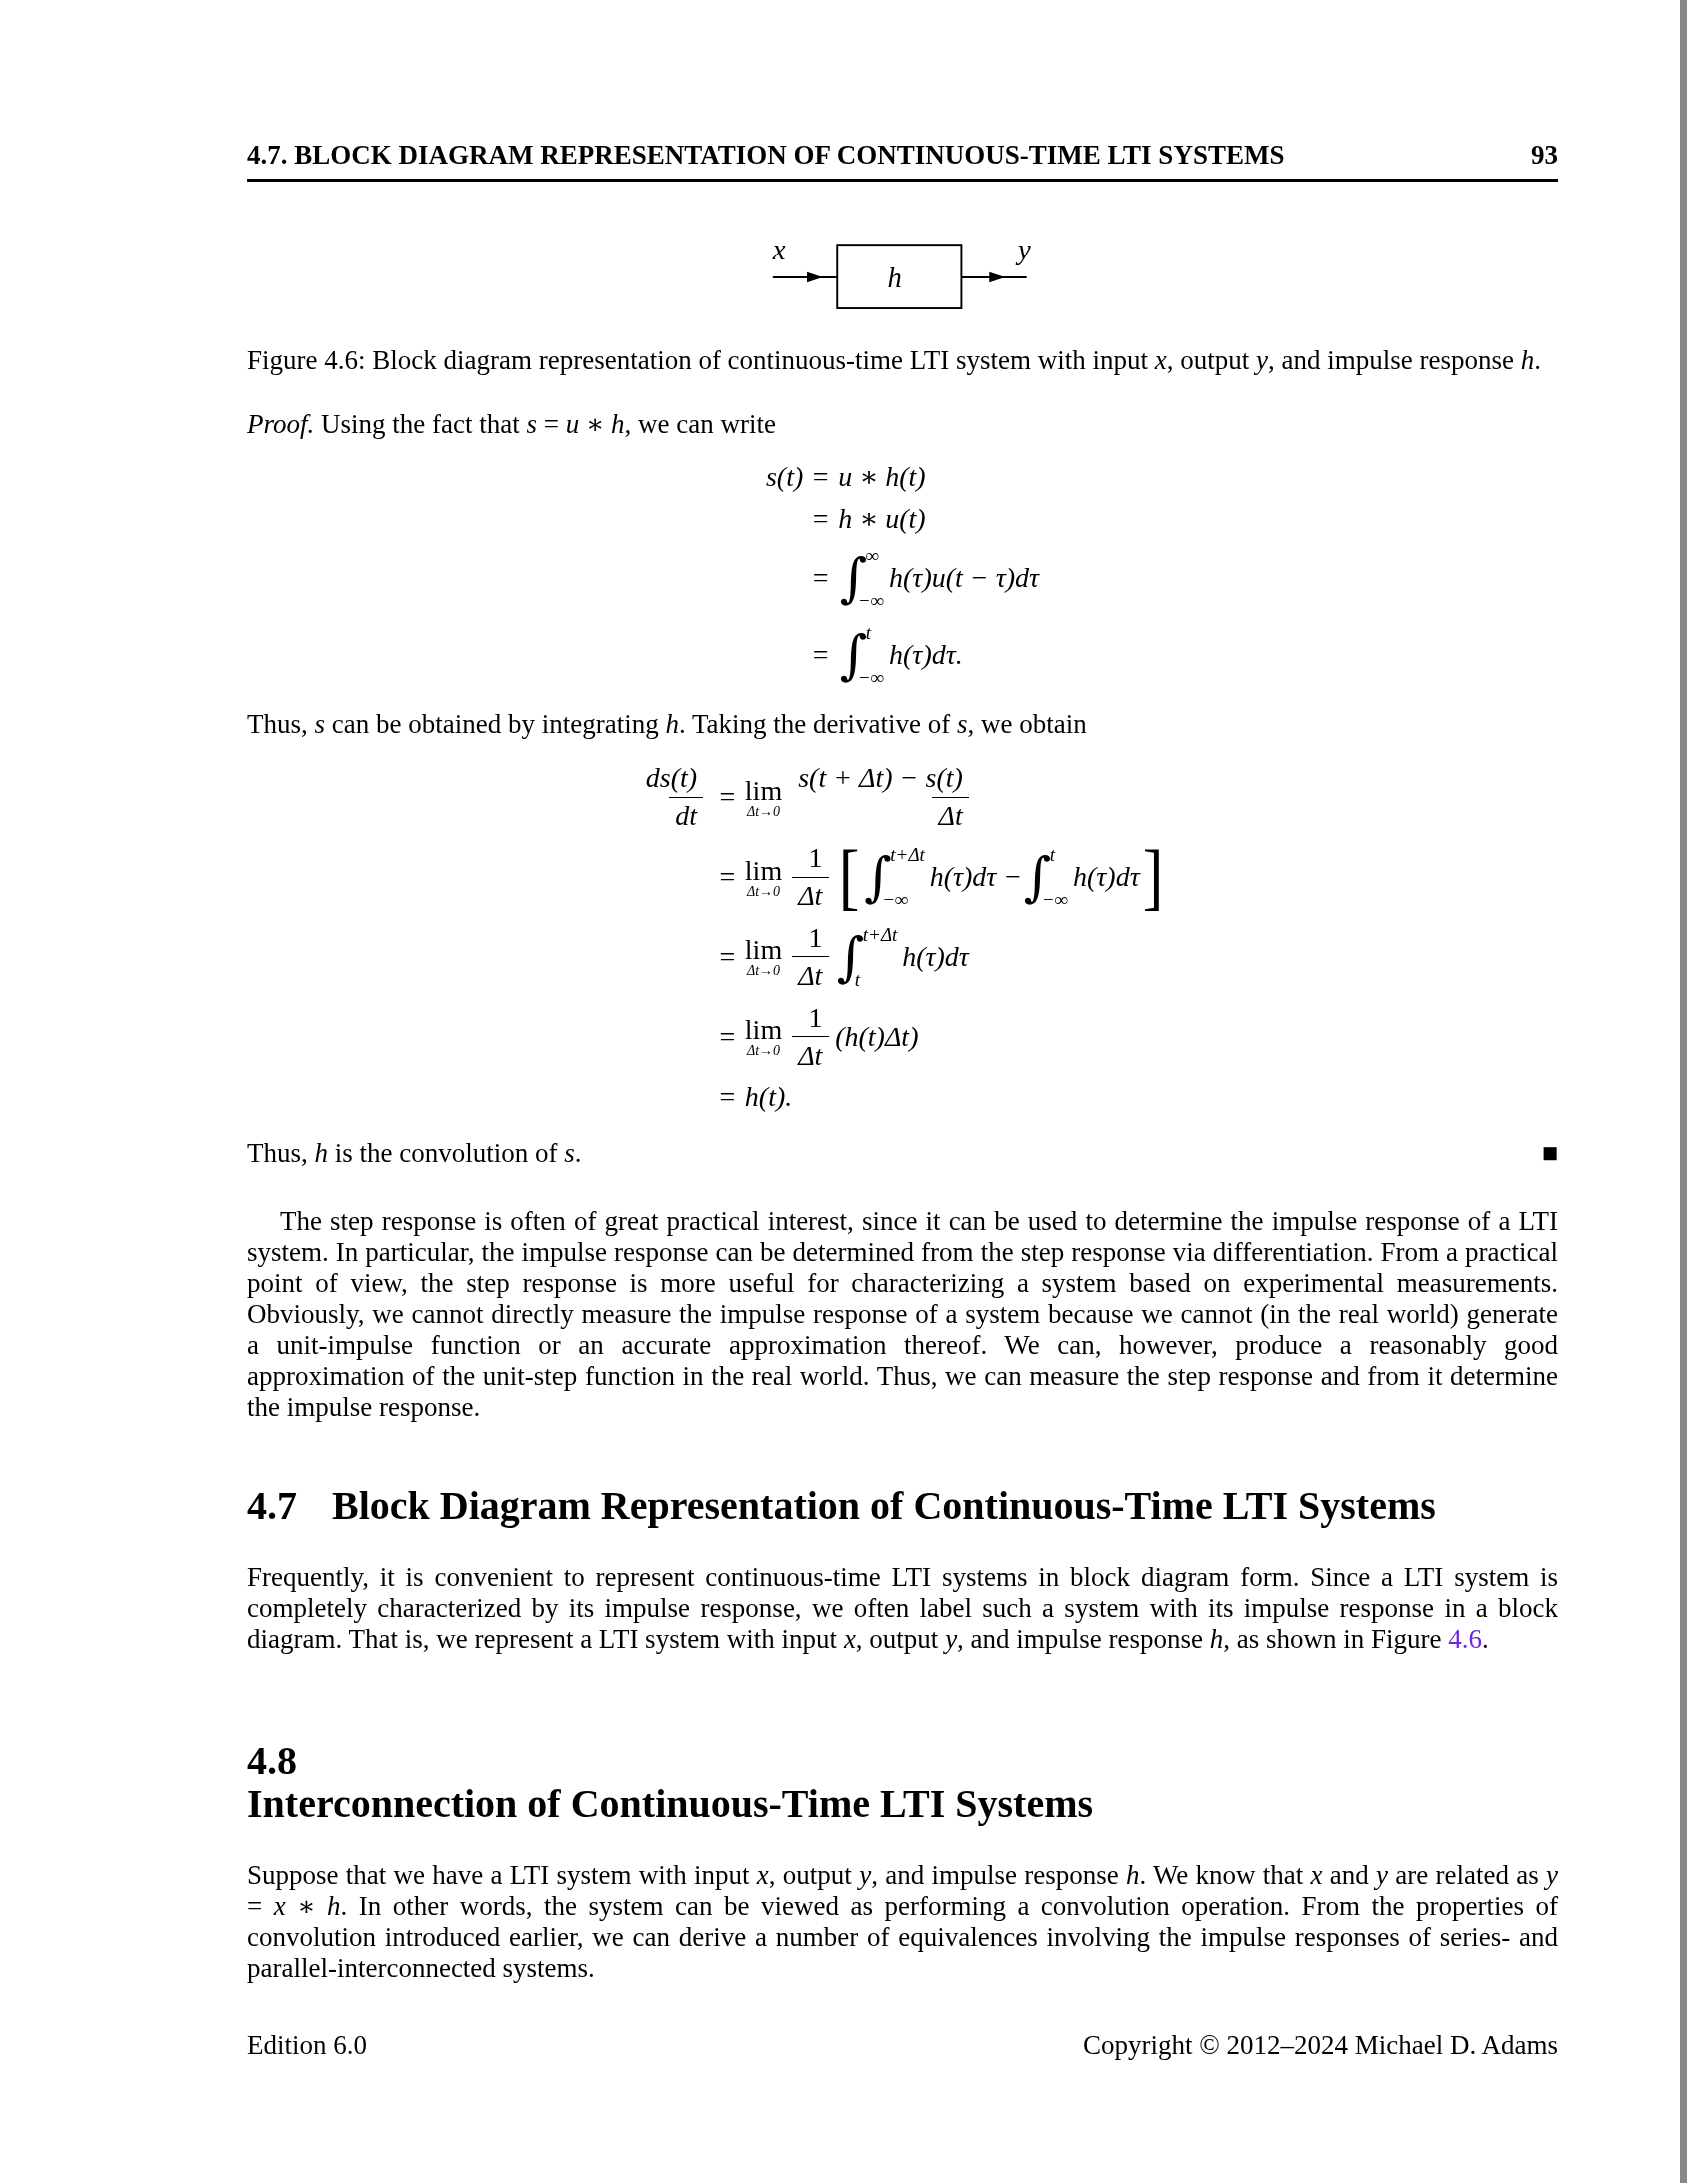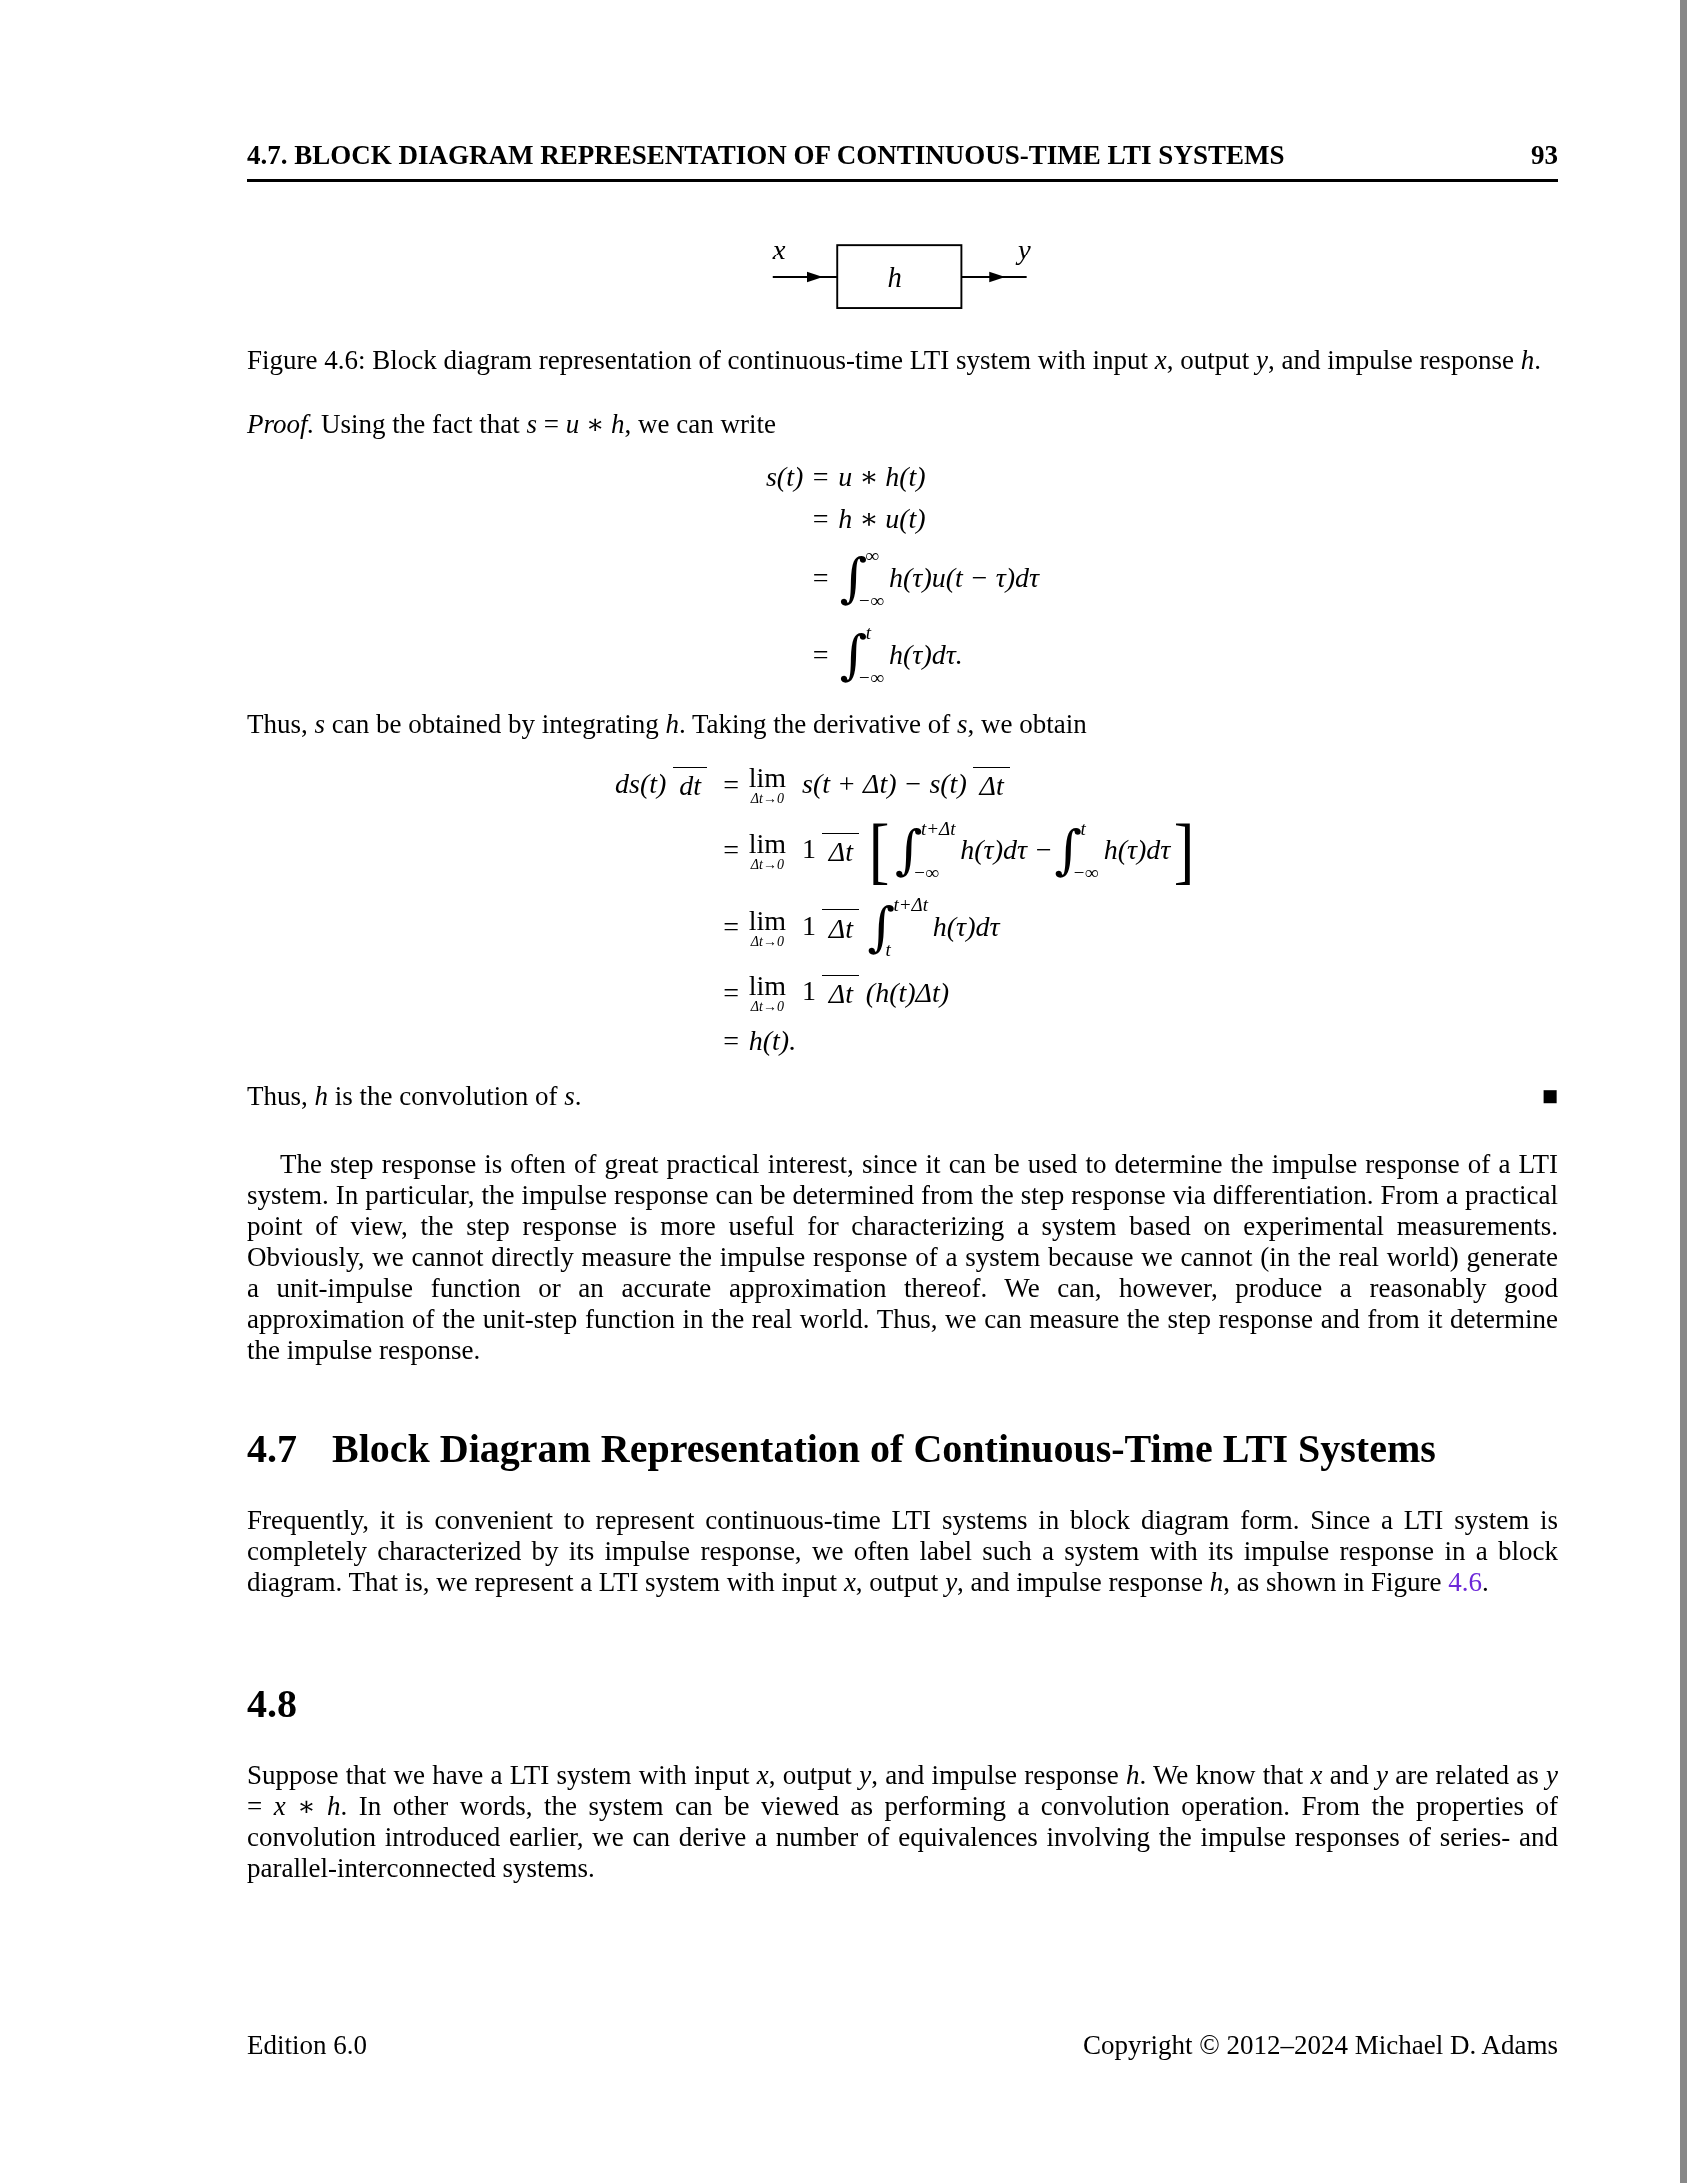--- a/index.html
+++ b/index.html
@@ -70,21 +70,21 @@
     font-size: 28px;
     line-height: 1.15;
   }
   .eqlhs { justify-self: end; }
   .eqrhs { justify-self: start; display: flex; align-items: center; }
   .mi { font-style: italic; }
   .eqsign { margin-right: 9.6px; font-style: normal; }
   .lim { display: inline-flex; flex-direction: column; align-items: center; margin-right: 8px; }
   .lim .limw { font-style: normal; }
   .lim .lims { font-size: 14px; margin-top: -3.2px; }
-  .frac { display: inline-flex; align-items: center; margin: 0 6.4px 0 1.6px; }
+  .frac { display: inline-flex; flex-direction: column; align-items: flex-end; margin: 0 6.4px 0 1.6px; }
   .frac .num { padding: 0 6.4px 2.4px; }
   .frac .den { border-top: 1.9px solid #000; padding: 2.4px 6.4px 0; }
   .int { display: inline-flex; align-items: center; margin: 0 4.8px 0 1.6px; }
   .int .isign { font-family: "DejaVu Serif", "DejaVu Sans", serif; font-size: 53px; line-height: 0.95; font-style: normal; }
   .int .ilims { display: inline-flex; flex-direction: column; justify-content: space-between; height: 67px; font-size: 19px; line-height: 1; }
   .int .isup { align-self: flex-start; margin-left: -1.6px; margin-top: 1.6px; }
   .int .isub { align-self: flex-start; margin-left: -9.6px; margin-bottom: 1.6px; }
   .bigb { font-size: 73px; line-height: 0.85; font-weight: 400; transform: scaleX(0.85); margin: 0 1.6px; font-style: normal; }
   
   .footer {
@@ -267,20 +267,21 @@
     <div class="para step-para"><span>The step response is often of great practical interest, since it can be used to determine the impulse response of a LTI system. In particular, the impulse response can be determined from the step response via differentiation. From a practical point of view, the step response is more useful for characterizing a system based on experimental measurements. Obviously, we cannot directly measure the impulse response of a system because we cannot (in the real world) generate a unit-impulse function or an accurate approximation thereof. We can, however, produce a reasonably good approximation of the unit-step function in the real world. Thus, we can measure the step response and from it determine the impulse response.</span></div>
 
     <div class="section-head sec47">
       <span class="sec-num">4.7</span>
       <span class="sec-title">Block Diagram Representation of Continuous-Time LTI Systems</span>
     </div>
     <div class="para sec-para"><span>Frequently, it is convenient to represent continuous-time LTI systems in block diagram form. Since a LTI system is completely characterized by its impulse response, we often label such a system with its impulse response in a block diagram. That is, we represent a LTI system with input </span><span class="i">x</span><span>, output </span><span class="i">y</span><span>, and impulse response </span><span class="i">h</span><span>, as shown in Figure </span><span class="red">4.6</span><span>.</span></div>
 
     <div class="section-head sec48">
       <span class="sec-num">4.8</span>
+      <span class="sec-title">Interconnection of Continuous-Time LTI Systems</span>
     </div>
     <div class="para sec-para"><span>Suppose that we have a LTI system with input </span><span class="i">x</span><span>, output </span><span class="i">y</span><span>, and impulse response </span><span class="i">h</span><span>. We know that </span><span class="i">x</span><span> and </span><span class="i">y</span><span> are related as </span><span class="i">y</span><span> = </span><span class="i">x</span><span> ∗ </span><span class="i">h</span><span>. In other words, the system can be viewed as performing a convolution operation. From the properties of convolution introduced earlier, we can derive a number of equivalences involving the impulse responses of series- and parallel-interconnected systems.</span></div>
 
   </div>
 
   <div class="footer">
     <span>Edition 6.0</span>
     <span>Copyright © 2012–2024 Michael D. Adams</span>
   </div>
 </div>

